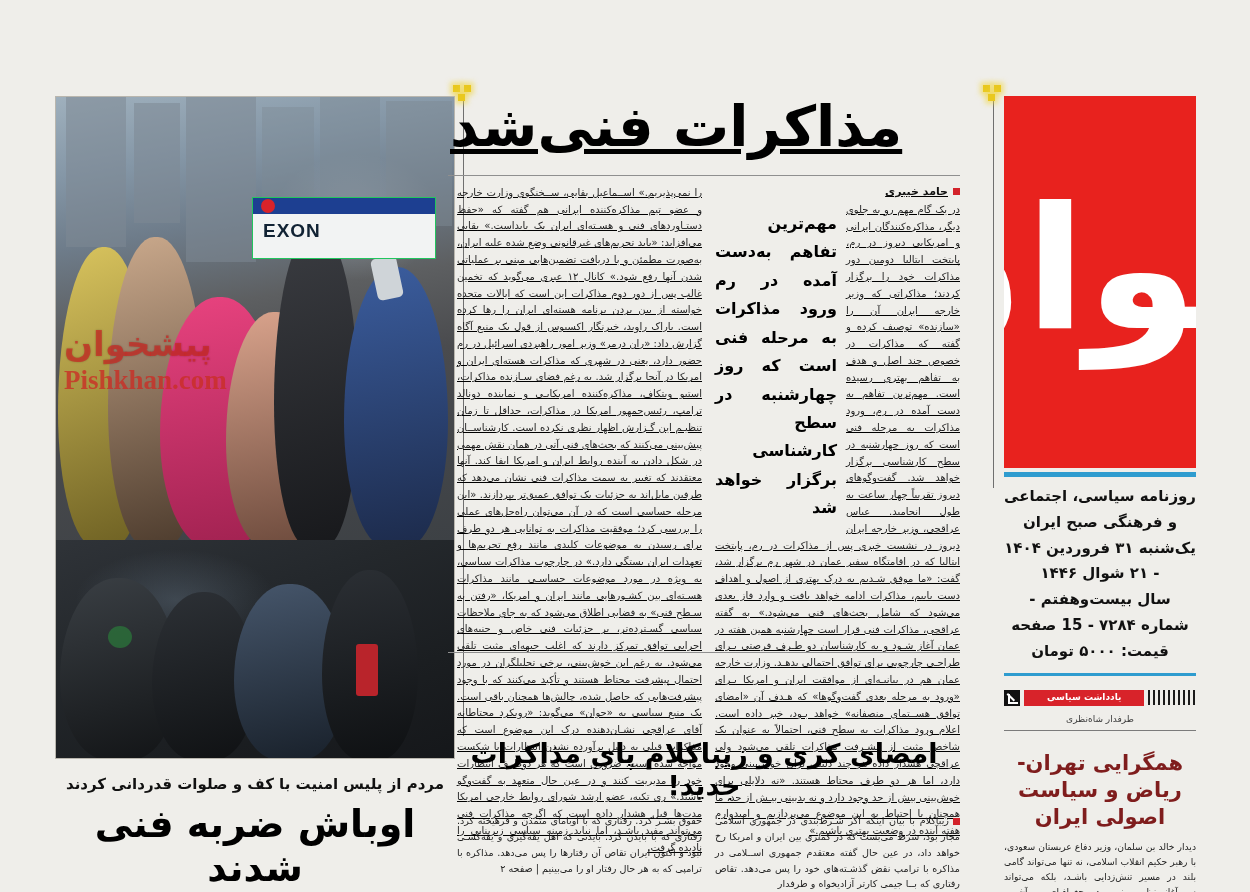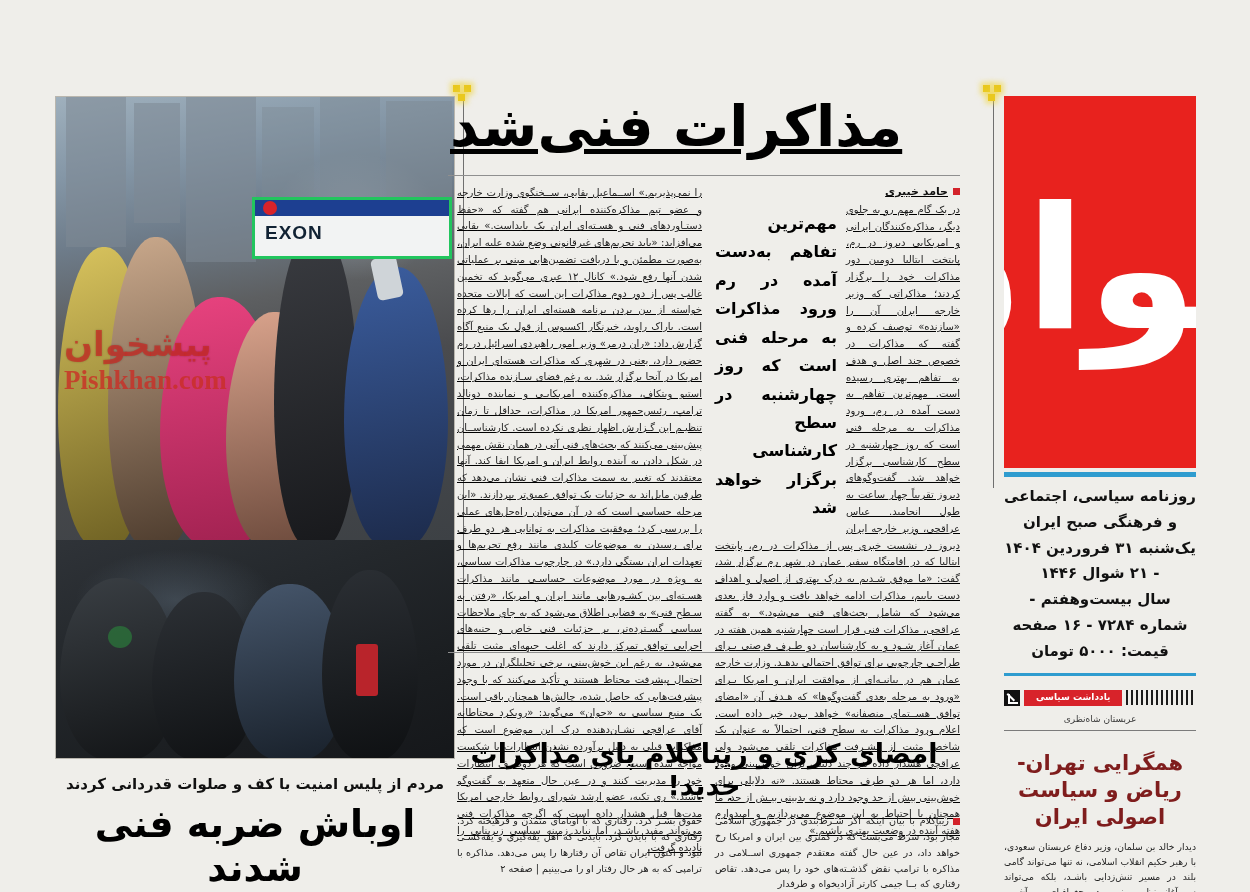--- a/index.html
+++ b/index.html
@@ -80,22 +80,22 @@
   .person { position: absolute; border-radius: 48% 48% 40% 40% / 55% 55% 45% 45%; }
 
   .ph-bot {
     left: 0; top: 443px; width: 400px; height: 220px;
     background:
       radial-gradient(ellipse 140px 70px at 120px 60px, rgba(120,140,160,.30), transparent 72%),
       linear-gradient(160deg, #2f3338 0%, #24282c 35%, #1b1e21 70%, #15171a 100%);
   }
 
   .billboard {
-    position:absolute; left: 196px; top: 100px; width: 200px; height: 62px;
-    background: #f2f3f3; border: 3px solid #22c55e;
+    position:absolute; left: 196px; top: 100px; width: 184px; height: 62px;
+    background: #f2f3f3; border: 1px solid #22c55e;
   }
   .billboard .bar { position:absolute; left:0; top:0; width:100%; height:16px; background:#1d3f91; }
   .billboard .txt { position:absolute; left:10px; top:22px; font: 700 19px "Liberation Sans", sans-serif; color:#123; letter-spacing:1px; direction:ltr; }
   .billboard .logo { position:absolute; left:8px; top:1px; width:14px; height:14px; border-radius:50%; background:#d8232a; }
 
   .watermark {
     position: absolute;
     left: 8px; top: 230px;
     width: 215px;
     text-align: left;
@@ -266,21 +266,21 @@
     transform: rotate(0deg);
   }
   .note-icon::before {
     content:"";
     position:absolute; left:3.5px; top:3.5px; width:9.5px; height:2px; background:#fff;
     transform: rotate(45deg); transform-origin: left top;
   }
   .note-badge {
     background: #d8232a; color: #fff;
     font: 700 9px "DejaVu Sans", sans-serif;
-    padding: 3px 12px 4px;
+    padding: 3px 23px 4px;
     line-height: 1;
     white-space: nowrap;
   }
   .note-bars {
     flex: 1;
     height: 15px;
     background: repeating-linear-gradient(to right, #1b1b1b 0 2px, transparent 2px 5px);
   }
   .note-author {
     margin-top: 8px;
@@ -414,32 +414,32 @@
   <div class="right-col">
 
     <div class="masthead">
       <div class="logo-text">جوان</div>
     </div>
     <div class="mast-rule"></div>
 
     <div class="mast-info">
       <div>روزنامه سیاسی، اجتماعی و فرهنگی صبح ایران</div>
       <div>یک‌شنبه ۳۱ فروردین ۱۴۰۴ - ۲۱ شوال ۱۴۴۶</div>
-      <div>سال بیست‌وهفتم - شماره ۷۲۸۴ - ۱۶ صفحه</div>
+      <div>سال بیست‌وهفتم - شماره ۷۲۸۴ - 15 صفحه</div>
       <div>قیمت: ۵۰۰۰ تومان</div>
     </div>
     <div class="mast-rule2"></div>
 
     <div class="note">
       <div class="note-head">
         <div class="note-icon"></div>
         <div class="note-badge">یادداشت سیاسی</div>
         <div class="note-bars"></div>
       </div>
-      <div class="note-author">عربستان شاه‌نظری</div>
+      <div class="note-author">طرفدار شاه‌نظری</div>
       <div class="note-rule"></div>
       <div class="note-title">همگرایی تهران-ریاض و سیاست اصولی ایران</div>
       <div class="note-text">دیدار خالد بن سلمان، وزیر دفاع عربستان سعودی، با رهبر حکیم انقلاب اسلامی، نه تنها می‌تواند گامی بلند در مسیر تنش‌زدایی باشـد، بلکه می‌تواند ســرآغاز نظمـی نوین در جغرافیای پر آشوب منطقه شود | صفحه 5</div>
     </div>
 
     <div class="note">
       <div class="note-head">
         <div class="note-icon"></div>
         <div class="note-badge">یادداشت سیاسی</div>
         <div class="note-bars"></div>

